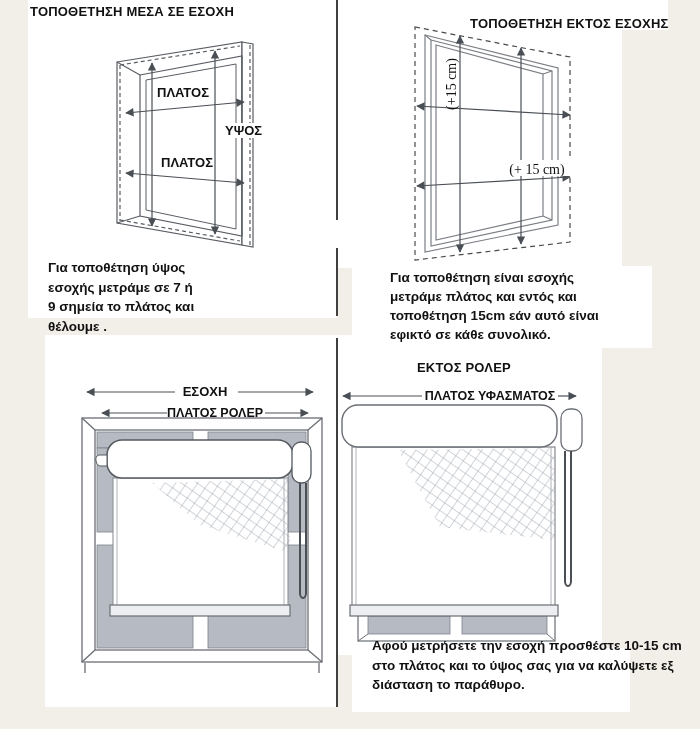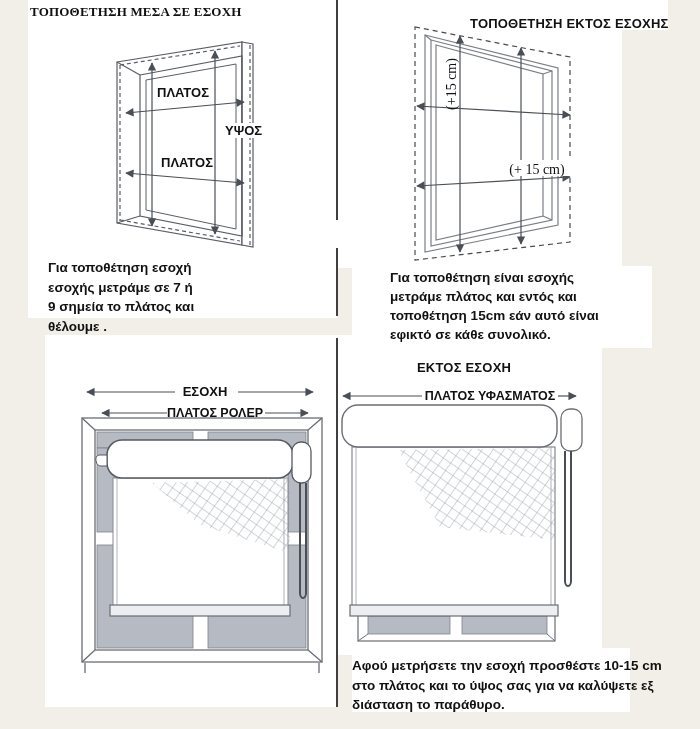--- a/index.html
+++ b/index.html
@@ -27,23 +27,23 @@
   <div class="panel" style="left:337px;top:0;width:285px;height:268px;"></div>
   <div class="panel" style="left:352px;top:266px;width:300px;height:82px;"></div>
   <div class="panel" style="left:45px;top:335px;width:292px;height:372px;"></div>
   <div class="panel" style="left:337px;top:335px;width:265px;height:320px;"></div>
   <div class="panel" style="left:352px;top:648px;width:278px;height:64px;"></div>
 
   <div class="divider" style="top:0;height:220px;"></div>
   <div class="divider" style="top:248px;height:68px;"></div>
   <div class="divider" style="top:338px;height:369px;"></div>
 
-  <div class="sec-title" style="left:30px;top:4px;font-family:Liberation Serif, serif;">ΤΟΠΟΘΕΤΗΣΗ ΜΕΣΑ ΣΕ ΕΣΟΧΗ</div>
+  <div class="sec-title" style="left:30px;top:4px;">ΤΟΠΟΘΕΤΗΣΗ ΜΕΣΑ ΣΕ ΕΣΟΧΗ</div>
   <div class="sec-title" style="left:470px;top:16px;">ΤΟΠΟΘΕΤΗΣΗ ΕΚΤΟΣ ΕΣΟΧΗΣ</div>
-  <div class="sec-title" style="left:417px;top:360px;">ΕΚΤΟΣ ΕΣΟΧΗ</div>
+  <div class="sec-title" style="left:417px;top:360px;">ΕΚΤΟΣ ΡΟΛΕΡ</div>
 
   <svg style="left:95px;top:30px;" width="200" height="225" viewBox="0 0 200 225">
     <defs>
       <marker id="ah1" viewBox="0 0 10 10" refX="9" refY="5" markerWidth="9" markerHeight="7" orient="auto-start-reverse">
         <path d="M0,0 L10,5 L0,10 z" fill="#4a4f55"></path>
       </marker>
     </defs>
     <g stroke="#5a5e64" stroke-width="1.2" fill="none">
       <path d="M22,32 L147,12 L147,215 L22,193 Z" fill="#ffffff"></path>
       <path d="M147,12 L158,14 L158,217 L147,215 Z" fill="#ffffff"></path>
@@ -88,21 +88,21 @@
       <line x1="116" y1="30" x2="116" y2="226" marker-start="url(#ah2)" marker-end="url(#ah2)"></line>
       <line x1="12" y1="88" x2="165" y2="97" marker-start="url(#ah2)" marker-end="url(#ah2)"></line>
       <line x1="12" y1="168" x2="165" y2="159" marker-start="url(#ah2)" marker-end="url(#ah2)"></line>
     </g>
     <text class="serif" transform="rotate(-90 47 66)" x="47" y="70" font-size="14" text-anchor="middle">(+15 cm)</text>
     <rect x="100" y="142" width="66" height="16" fill="#ffffff"></rect>
     <text class="serif" x="132" y="156" font-size="14" text-anchor="middle">(+ 15 cm)</text>
   </svg>
 
   <div class="note" style="left:48px;top:258px;line-height:19.5px;">
-    <div>Για τοποθέτηση εσοχή</div>
+    <div>Για τοποθέτηση ύψος</div>
     <div>εσοχής μετράμε σε 7 ή</div>
     <div>9 σημεία το πλάτος και</div>
     <div>θέλουμε .</div>
   </div>
 
   <div class="note" style="left:390px;top:268px;line-height:19px;">
     <div>Για  τοποθέτηση είναι εσοχής</div>
     <div>μετράμε πλάτος και εντός και</div>
     <div>τοποθέτηση 15cm εάν αυτό είναι</div>
     <div>εφικτό σε κάθε συνολικό.</div>
@@ -179,19 +179,19 @@
       <rect x="28" y="231" width="82" height="18" fill="#b6bac3" stroke="#7d828a" stroke-width="0.8"></rect>
       <rect x="122" y="231" width="85" height="18" fill="#b6bac3" stroke="#7d828a" stroke-width="0.8"></rect>
       <path d="M18,256 L28,249 M215,256 L207,249" stroke="#6a6e74" stroke-width="1" fill="none"></path>
     </g>
     <rect x="10" y="220" width="208" height="11" fill="#eceef1" stroke="#6a6e74" stroke-width="1.2"></rect>
     <rect x="2" y="20" width="215" height="42" rx="16" fill="#ffffff" stroke="#6a6e74" stroke-width="1.4"></rect>
     <rect x="221" y="24" width="21" height="42" rx="9" fill="#ffffff" stroke="#6a6e74" stroke-width="1.3"></rect>
     <path d="M225,66 L225,196 A3,5 0 0 0 231,196 L231,66" fill="none" stroke="#4a4f55" stroke-width="2"></path>
   </svg>
 
-  <div class="note" style="left:352px;top:656px;line-height:19.5px;">
+  <div class="note" style="left:352px;top:636px;line-height:19.5px;padding-left:20px;">
     <div>Αφού μετρήσετε την εσοχή προσθέστε 10-15 cm</div>
     <div>στο πλάτος και το ύψος σας για να καλύψετε εξ</div>
     <div>διάσταση το παράθυρο.</div>
   </div>
 
 </div>
 
 </body></html>

